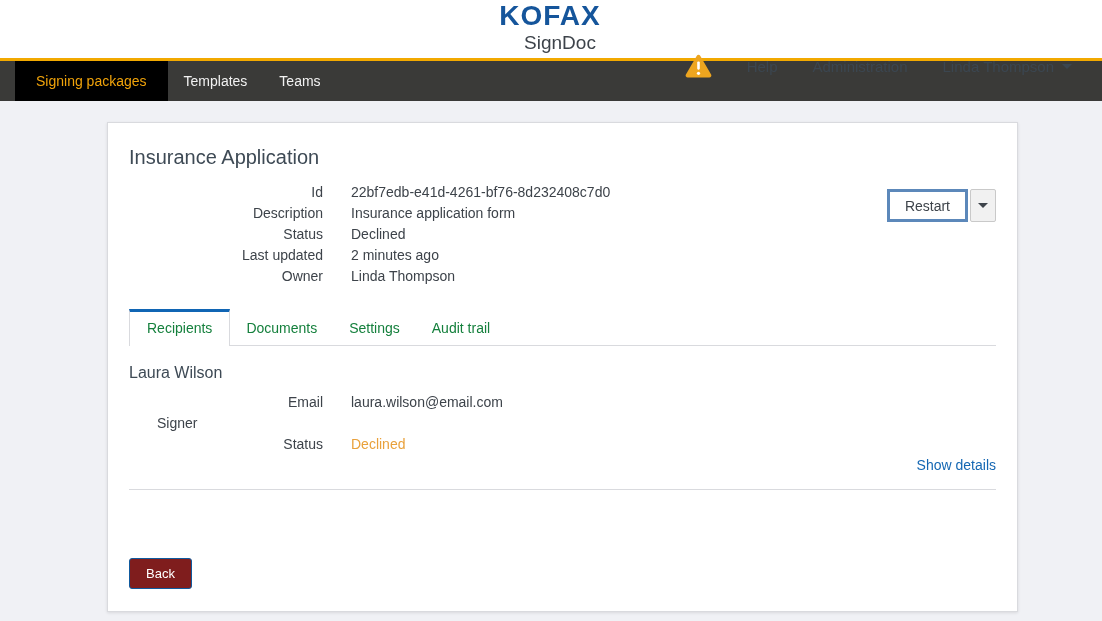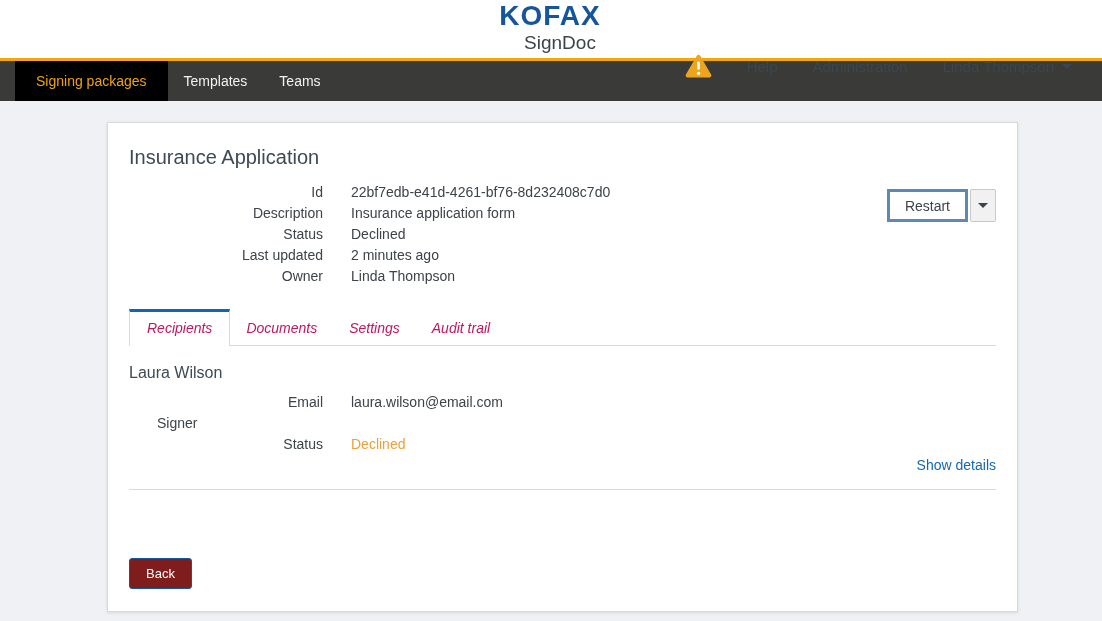--- a/index.html
+++ b/index.html
@@ -138,24 +138,23 @@
   .tabs {
     margin-top: 22px;
     display: flex;
     border-bottom: 1px solid #d9dade;
     height: 37px;
     align-items: stretch;
     font-size: 14px;
   }
   .tab {
     padding: 11px 16px 0 16px;
-    color: #be185d;
+    color: #15803d;
     cursor: pointer;
     white-space: nowrap;
-    font-style: italic;
   }
   .tab.active {
     border-top: 3px solid #1065b4;
     border-left: 1px solid #d9dade;
     border-right: 1px solid #d9dade;
     background: #fff;
     margin-bottom: -1px;
     padding: 8px 17px 0 17px;
   }
 

